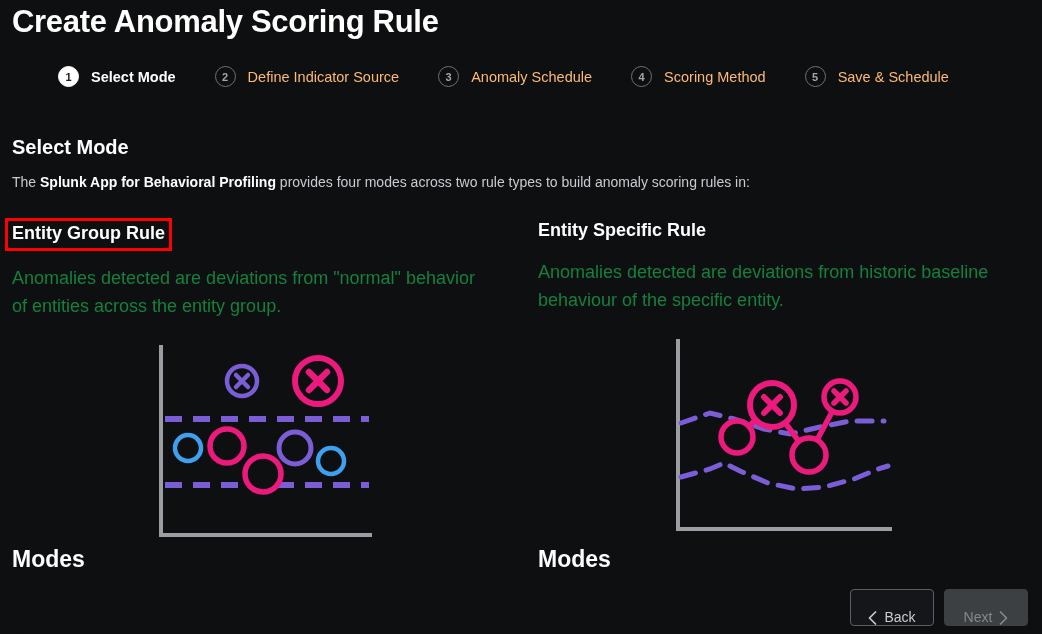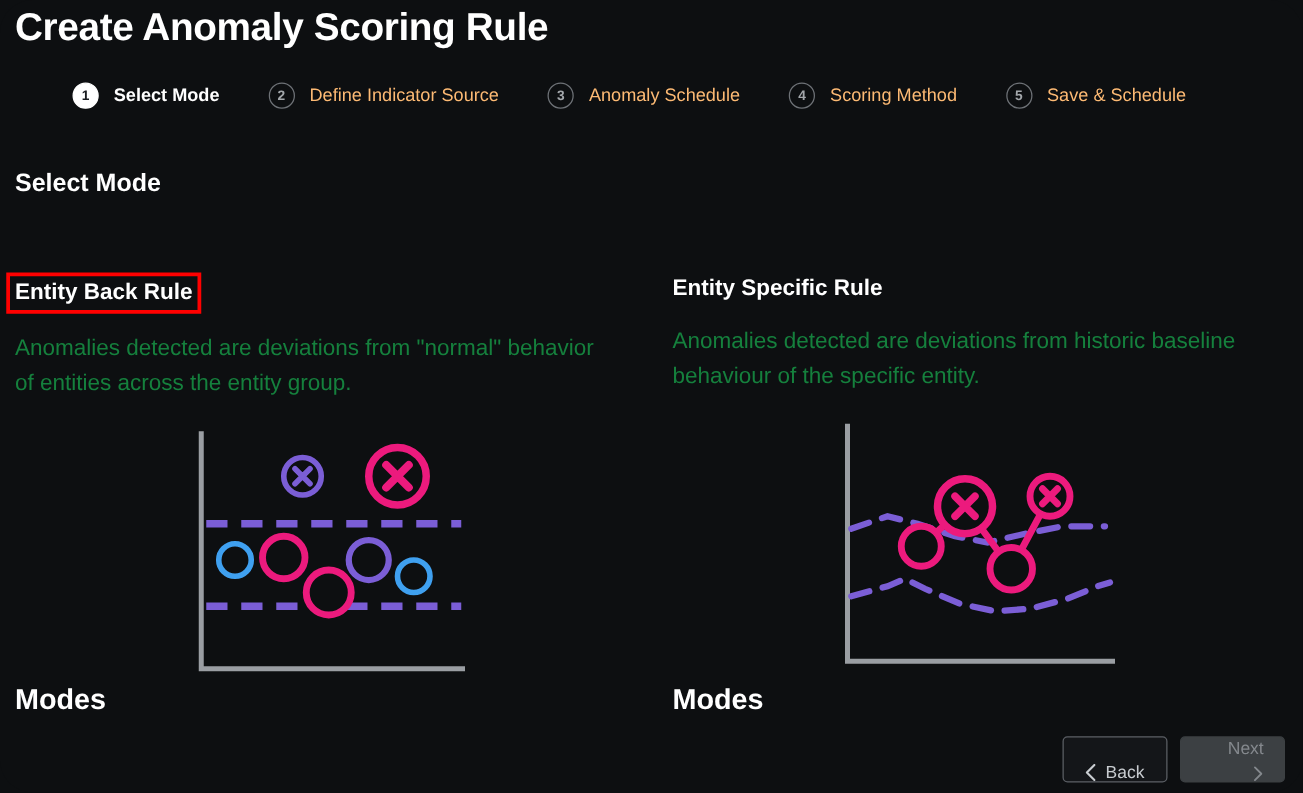--- a/index.html
+++ b/index.html
@@ -157,21 +157,20 @@
     color: #c8ccd0;
     cursor: pointer;
     min-width: 84px;
   }
   .btn-next {
     background: #3c4043;
     border: 1px solid #3c4043;
     color: #84888d;
     min-width: 84px;
     cursor: default;
-    flex-direction: column;
   }
   .chev { display: block; }
 </style>
 </head>
 <body>
 
 <div id="page">
 
   <div class="page-title">Create Anomaly Scoring Rule</div>
 
@@ -192,23 +191,26 @@
       <div class="step-circle">4</div>
       <div class="step-label">Scoring Method</div>
     </div>
     <div class="step inactive">
       <div class="step-circle">5</div>
       <div class="step-label">Save &amp; Schedule</div>
     </div>
   </div>
 
   <div class="section-title">Select Mode</div>
+  <div class="section-desc">
+    <span>The </span><b>Splunk App for Behavioral Profiling</b><span> provides four modes across two rule types to build anomaly scoring rules in:</span>
+  </div>
 
   <div class="col col-left">
-    <div class="card-title highlighted">Entity Back Rule</div>
+    <div class="card-title highlighted">Entity Group Rule</div>
     <div class="card-desc">Anomalies detected are deviations from "normal" behavior of entities across the entity group.</div>
 
     <svg class="diagram" viewBox="0 0 240 205">
 
       <path d="M6 4 L6 192 L215 192" fill="none" stroke="#9a9ea3" stroke-width="4" stroke-linecap="square"></path>
 
       <line x1="10" y1="76" x2="214" y2="76" stroke="#7b5ed6" stroke-width="6" stroke-dasharray="17 11"></line>
 
       <line x1="10" y1="142" x2="214" y2="142" stroke="#7b5ed6" stroke-width="6" stroke-dasharray="17 11"></line>
 

